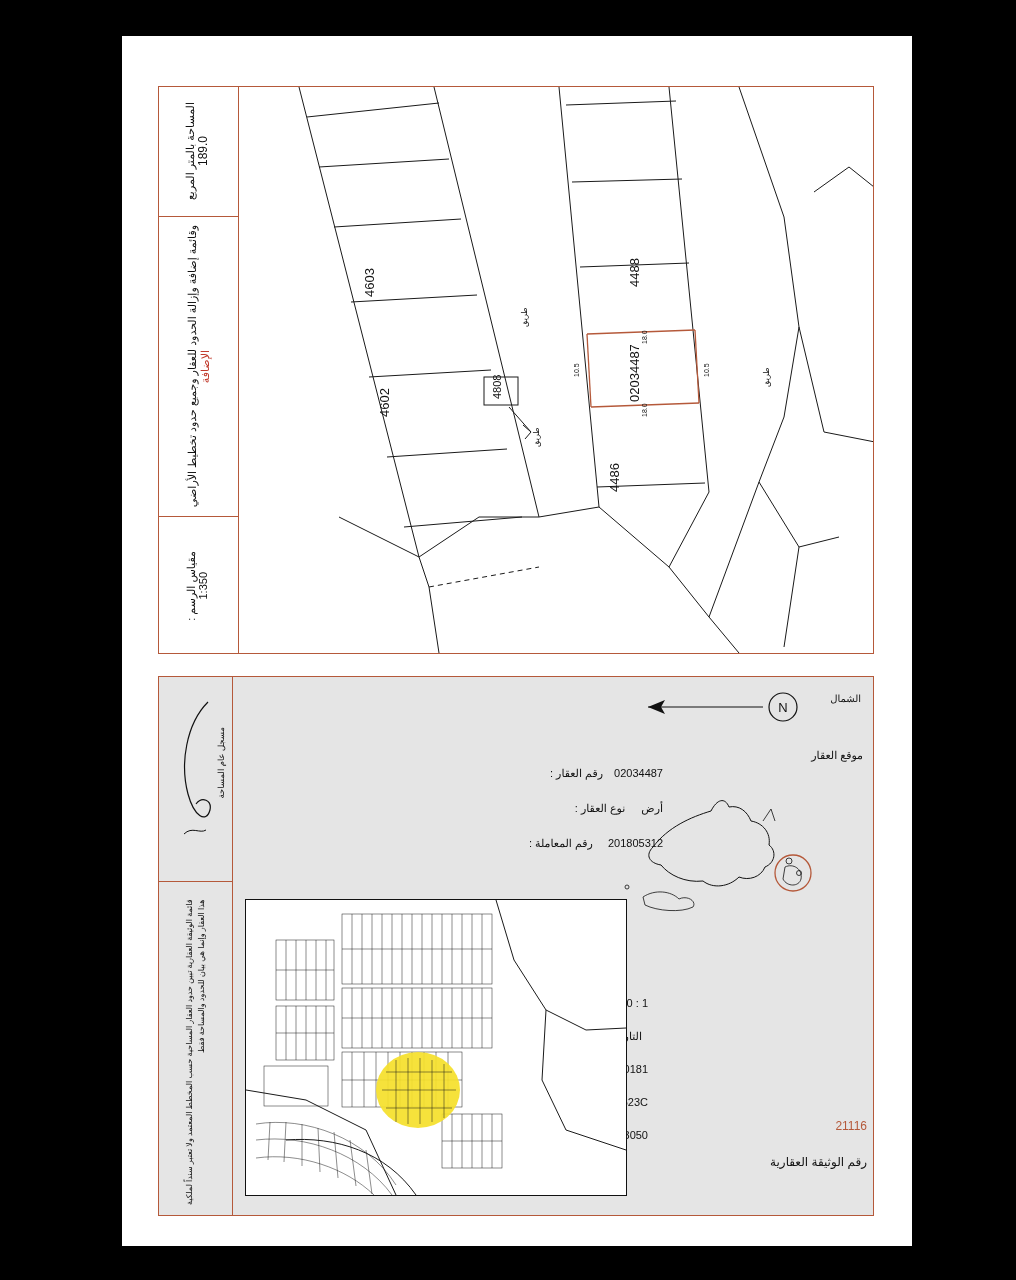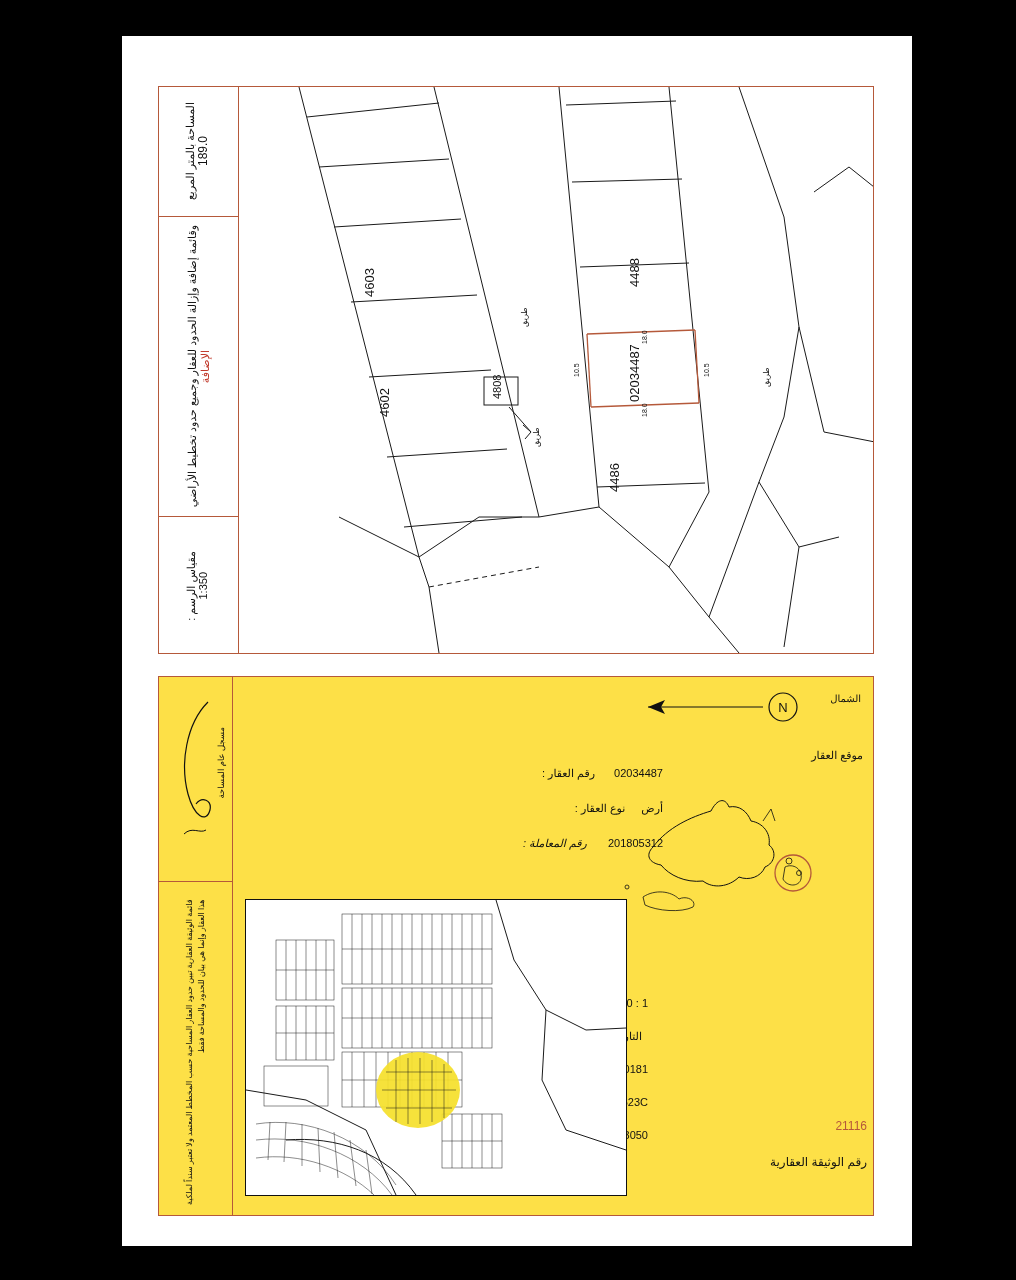--- a/index.html
+++ b/index.html
@@ -21,21 +21,21 @@
   .lc3{top:430px;height:138px;border-bottom:none;}
 
   .lbl-sm{font-size:11px;color:#111;}
   .lbl-md{font-size:12px;color:#111;}
   .red{color:#c0392b;}
 
   
   .map-top{position:absolute;left:80px;top:0;right:0;bottom:0;overflow:hidden;}
 
   
-  .sheet-bot{position:absolute;left:36px;top:640px;width:716px;height:540px;background:#fde047;border:1.6px solid #b5593a;box-sizing:border-box;}
+  .sheet-bot{position:absolute;left:36px;top:640px;width:716px;height:540px;background:#e5e5e5;border:1.6px solid #b5593a;box-sizing:border-box;}
   .sheet-bot .legend{position:absolute;left:0;top:0;width:74px;height:100%;border-right:1.6px solid #b5593a;box-sizing:border-box;}
   .blc1{top:0;height:205px;border-bottom:1.6px solid #b5593a;}
   .blc2{top:205px;height:335px;}
 
   .bot-body{position:absolute;left:74px;top:0;right:0;bottom:0;}
 
   .north-label{position:absolute;right:12px;top:16px;font-size:10px;color:#111;direction:rtl;}
   .compass{position:absolute;right:60px;top:10px;width:170px;height:40px;}
 
   .loc-label{position:absolute;right:10px;top:72px;font-size:11px;color:#111;direction:rtl;}
@@ -200,29 +200,29 @@
           <circle cx="186" cy="96" r="2.5" fill="none" stroke="#111" stroke-width="0.8"></circle>
           <path d="M172 90 C180 86, 190 92, 188 102 C186 110, 174 110, 170 102 Z" fill="none" stroke="#111" stroke-width="0.8"></path>
           <circle cx="180" cy="96" r="18" fill="none" stroke="#b5593a" stroke-width="1.3"></circle>
           <path d="M30 120 C42 112, 58 114, 66 122 C74 118, 84 124, 80 130 C68 136, 44 134, 32 128 Z" fill="none" stroke="#111" stroke-width="0.8"></path>
           <circle cx="14" cy="110" r="2" fill="none" stroke="#111" stroke-width="0.8"></circle>
         </svg>
 
         <div class="info-col">
           <div class="info-line">
             <span>02034487</span>
-            <span style="margin-right:16px;">رقم العقار :</span>
+            <span style="margin-right:8px;">رقم العقار :</span>
           </div>
           <div class="info-line">
             <span>أرض</span>
             <span style="margin-right:13px;">نوع العقار :</span>
           </div>
           <div class="info-line">
             <span>201805312</span>
-            <span style="margin-right:18px;font-style:italic;">رقم المعاملة :</span>
+            <span style="margin-right:12px;">رقم المعاملة :</span>
           </div>
         </div>
 
         <div class="info-col2">
           <div class="info-line2">
             <span>1 : 10000</span>
             <span style="margin-right:6px;">مقياس الرسم :</span>
           </div>
           <div class="info-line2">
             <span style="margin-right:6px;">التاريخ :</span>

